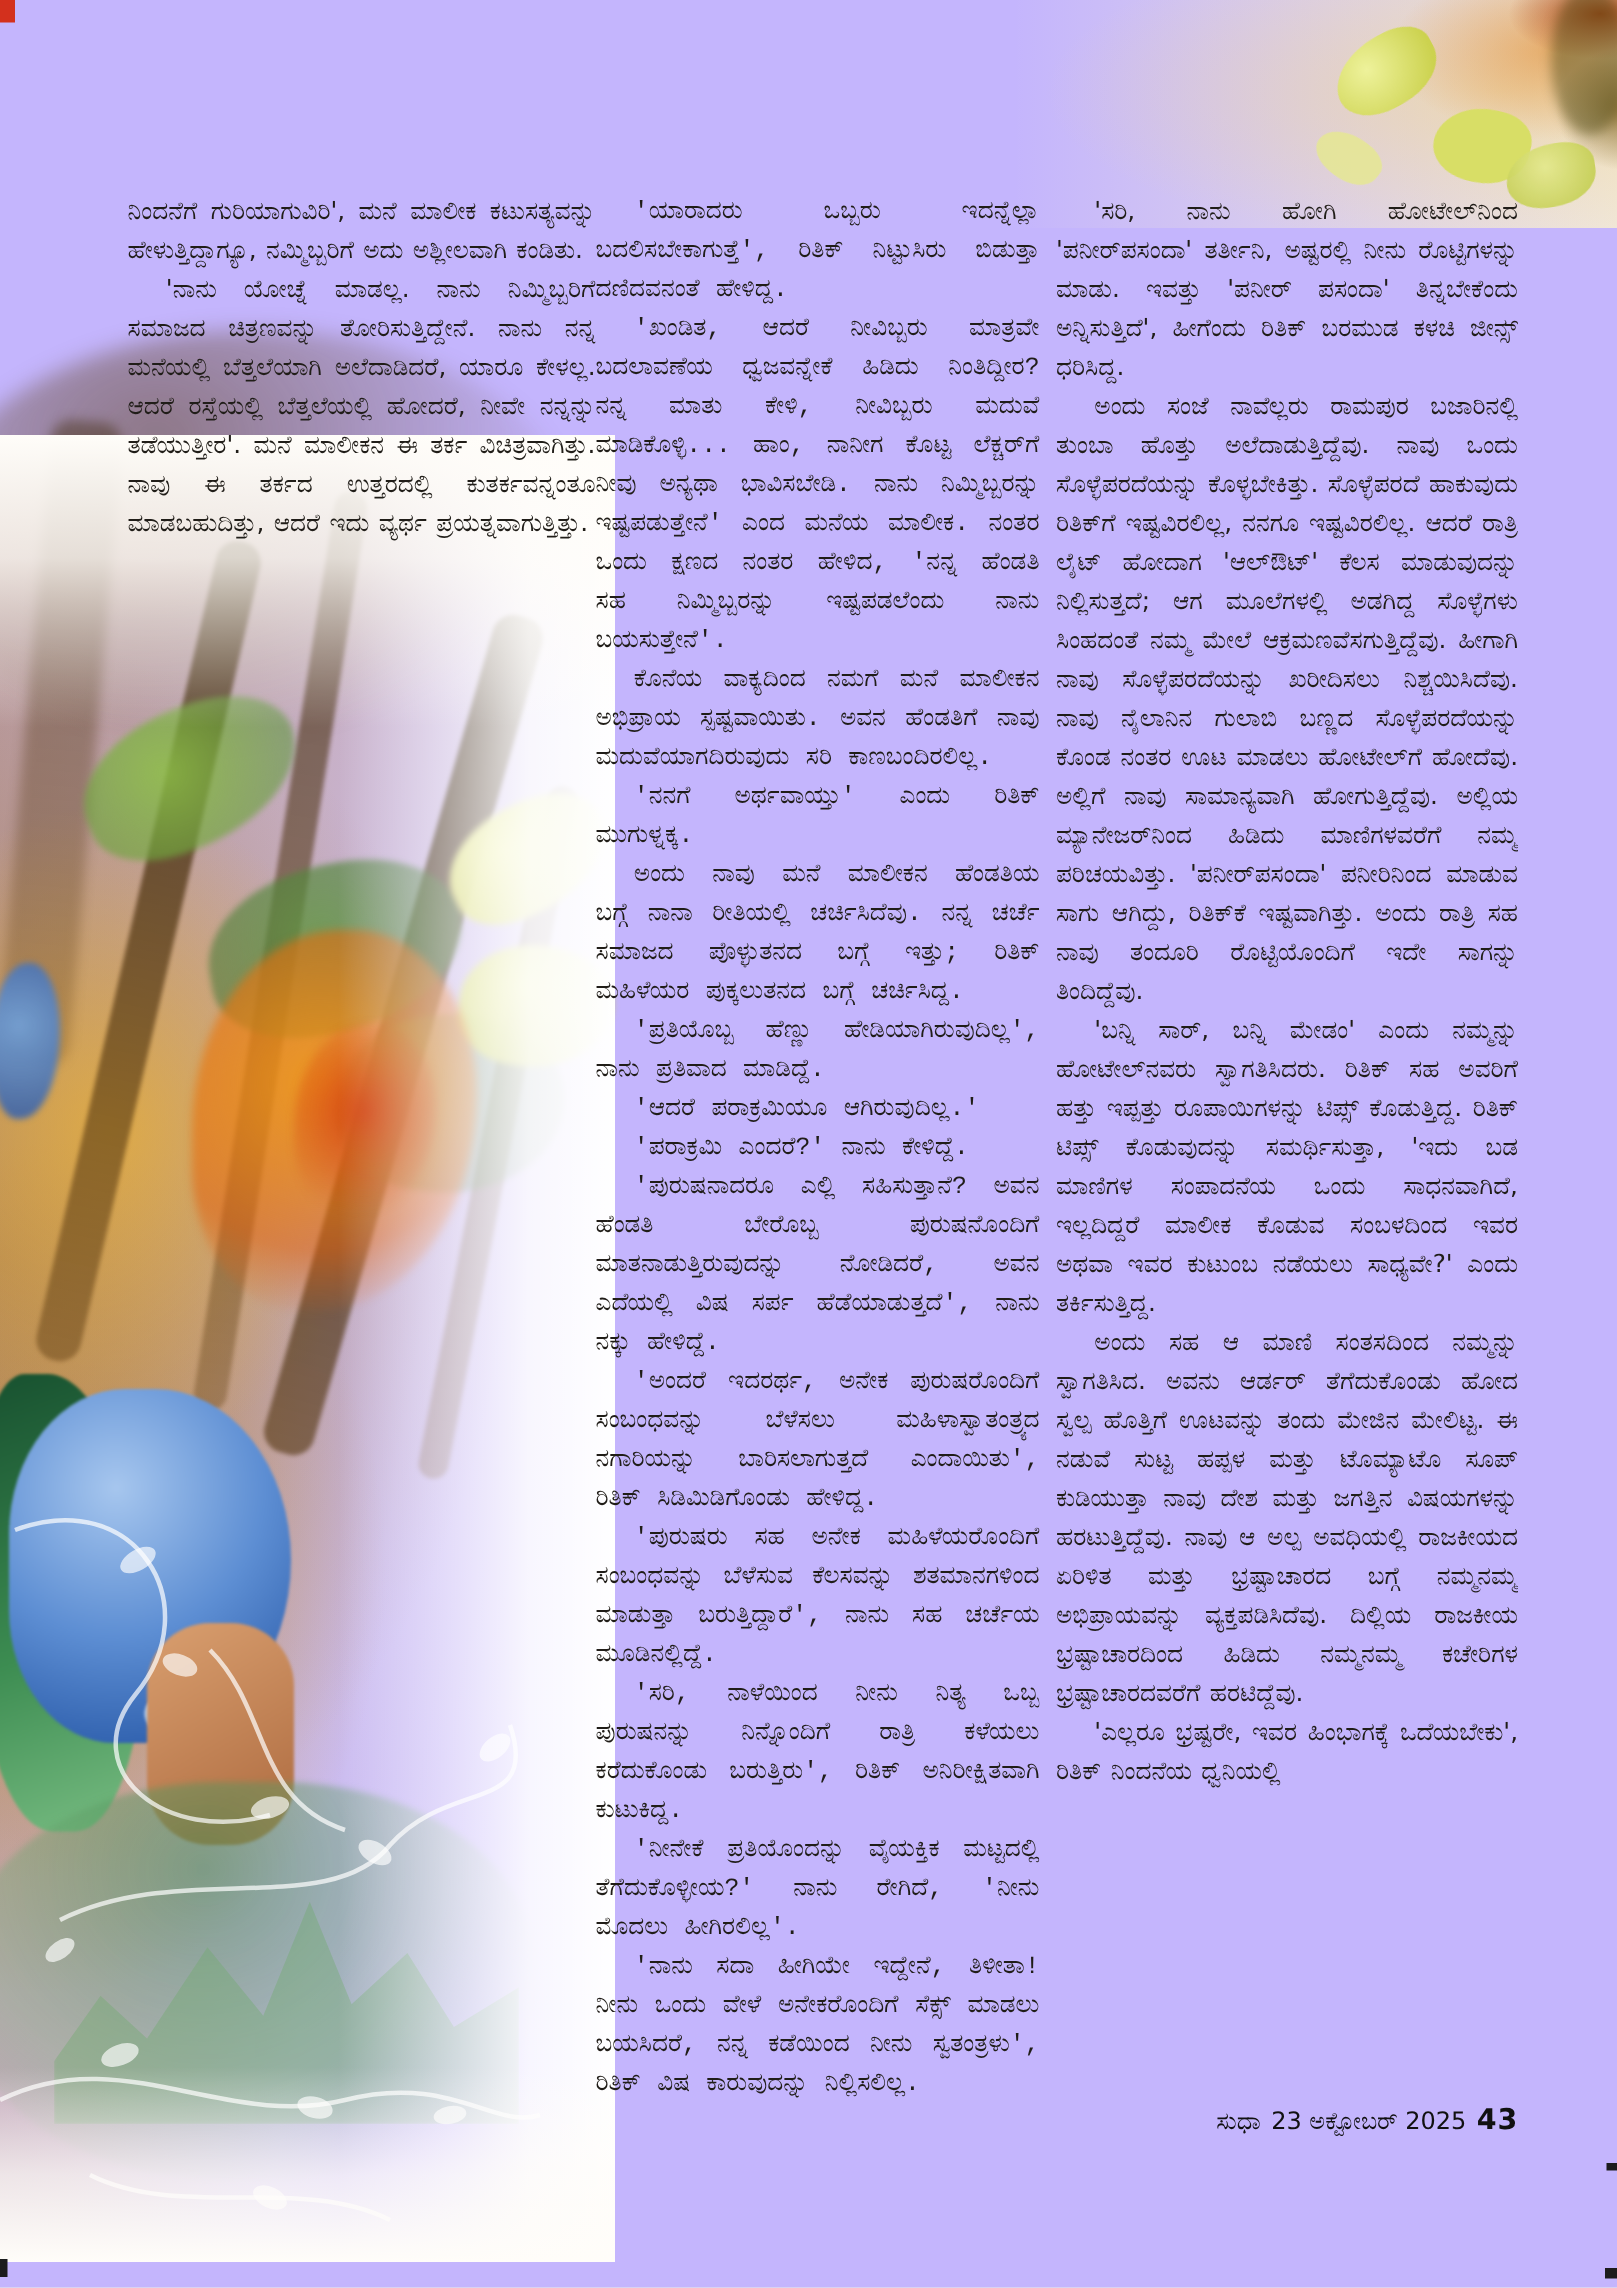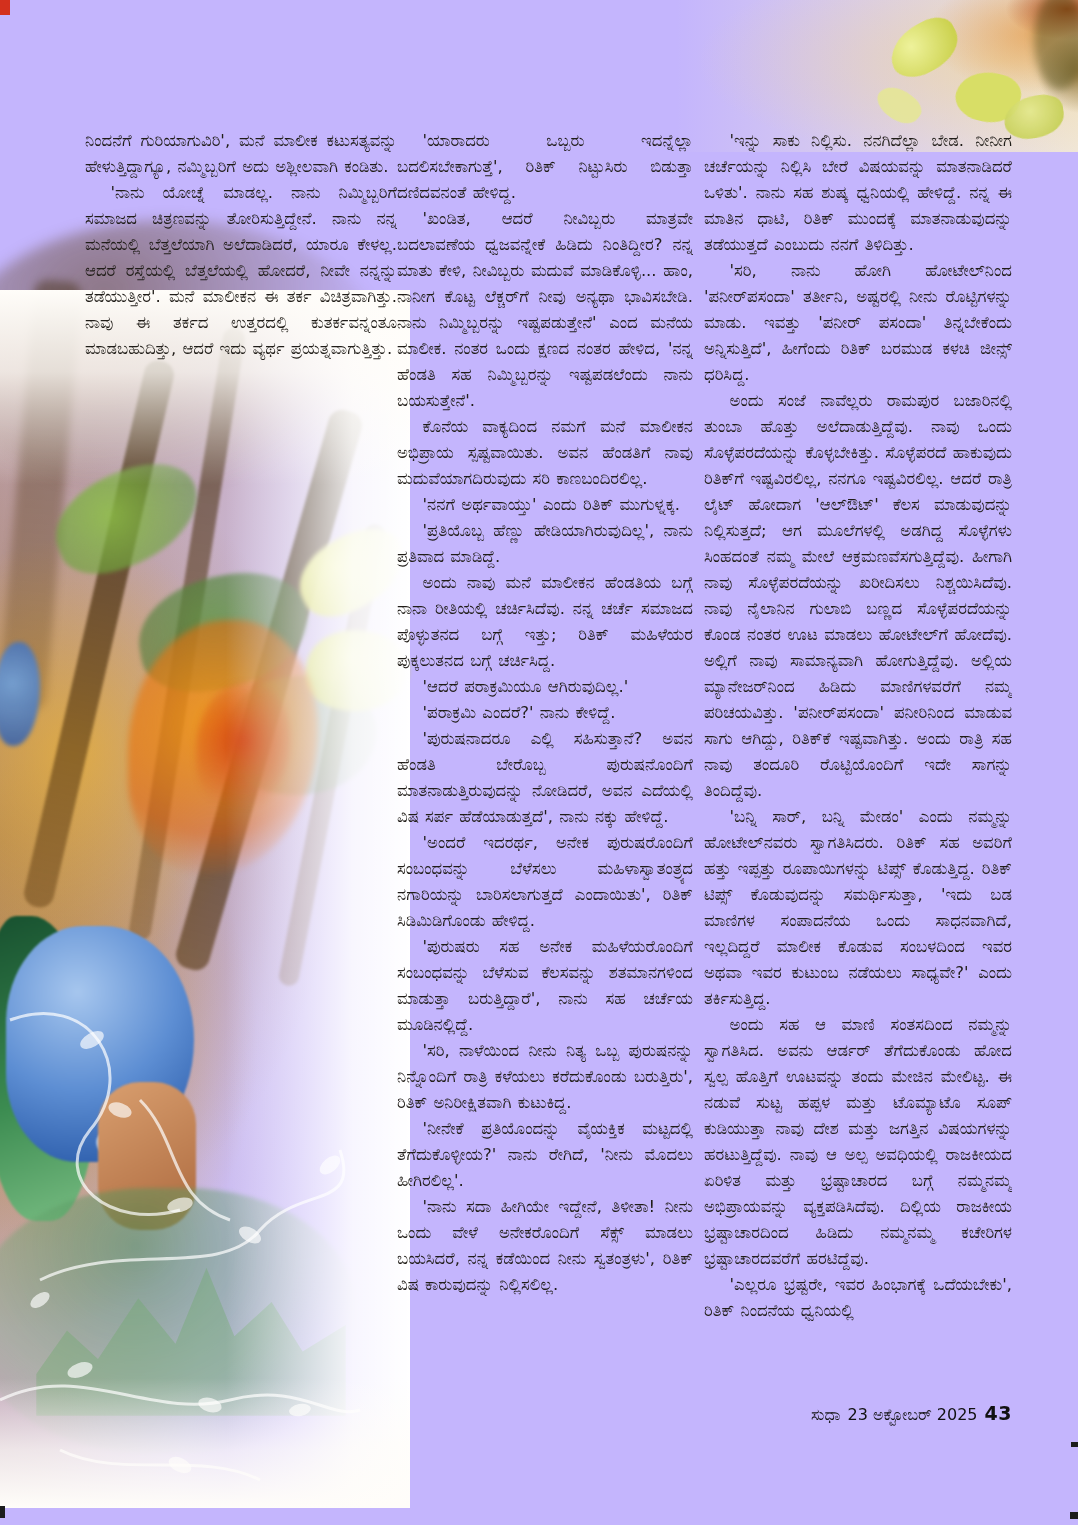--- a/index.html
+++ b/index.html
@@ -5,21 +5,21 @@
   html,body{margin:0;padding:0;background:#e9e9e9;}
   .page{position:relative;width:1078px;height:1525px;background:#c4b5fd;overflow:hidden;
         font-family:"DejaVu Sans","Liberation Sans",sans-serif;}
 
   
   .col{position:absolute;top:128px;font-size:16.5px;line-height:26px;color:#201d18;
        text-align:justify;z-index:5;overflow:hidden;}
   .col p{margin:0;text-indent:1.55em;word-spacing:1px;}
   .col p.noindent{text-indent:0;}
   .col1{left:85px;width:312px;height:350px;}
-  .col2{left:397px;width:296px;height:1274px;}
+  .col2{left:397px;width:296px;height:1274px;font-family:Liberation Mono, monospace;}
   .col3{left:704px;width:308px;height:1274px;}
 
   
   .footer{position:absolute;top:1402px;right:66px;z-index:6;color:#111;font-size:16px;
           display:flex;align-items:baseline;gap:7px;margin-left:22px;}
   .footer .pagenum{font-size:19px;font-weight:bold;letter-spacing:.5px;}
 
   
   .art-top{position:absolute;top:0;right:0;width:560px;height:152px;z-index:1;pointer-events:none;
     background:
@@ -169,33 +169,32 @@
 
   <div class="col col1">
       <p class="para noindent">ನಿಂದನೆಗೆ ಗುರಿಯಾಗುವಿರಿ', ಮನೆ ಮಾಲೀಕ ಕಟುಸತ್ಯವನ್ನು ಹೇಳುತ್ತಿದ್ದಾಗ್ಯೂ, ನಮ್ಮಿಬ್ಬರಿಗೆ ಅದು ಅಶ್ಲೀಲವಾಗಿ ಕಂಡಿತು.</p>
       <p class="para">'ನಾನು ಯೋಚ್ನೆ ಮಾಡಲ್ಲ. ನಾನು ನಿಮ್ಮಿಬ್ಬರಿಗೆ ಸಮಾಜದ ಚಿತ್ರಣವನ್ನು ತೋರಿಸುತ್ತಿದ್ದೇನೆ. ನಾನು ನನ್ನ ಮನೆಯಲ್ಲಿ ಬೆತ್ತಲೆಯಾಗಿ ಅಲೆದಾಡಿದರೆ, ಯಾರೂ ಕೇಳಲ್ಲ. ಆದರೆ ರಸ್ತೆಯಲ್ಲಿ ಬೆತ್ತಲೆಯಲ್ಲಿ ಹೋದರೆ, ನೀವೇ ನನ್ನನ್ನು ತಡೆಯುತ್ತೀರ'. ಮನೆ ಮಾಲೀಕನ ಈ ತರ್ಕ ವಿಚಿತ್ರವಾಗಿತ್ತು. ನಾವು ಈ ತರ್ಕದ ಉತ್ತರದಲ್ಲಿ ಕುತರ್ಕವನ್ನಂತೂ ಮಾಡಬಹುದಿತ್ತು, ಆದರೆ ಇದು ವ್ಯರ್ಥ ಪ್ರಯತ್ನವಾಗುತ್ತಿತ್ತು.</p>
     </div>
   <div class="col col2">
       <p class="para">'ಯಾರಾದರು ಒಬ್ಬರು ಇದನ್ನೆಲ್ಲಾ ಬದಲಿಸಬೇಕಾಗುತ್ತೆ', ರಿತಿಕ್ ನಿಟ್ಟುಸಿರು ಬಿಡುತ್ತಾ ದಣಿದವನಂತೆ ಹೇಳಿದ್ದ.</p>
       <p class="para">'ಖಂಡಿತ, ಆದರೆ ನೀವಿಬ್ಬರು ಮಾತ್ರವೇ ಬದಲಾವಣೆಯ ಧ್ವಜವನ್ನೇಕೆ ಹಿಡಿದು ನಿಂತಿದ್ದೀರ? ನನ್ನ ಮಾತು ಕೇಳಿ, ನೀವಿಬ್ಬರು ಮದುವೆ ಮಾಡಿಕೊಳ್ಳಿ... ಹಾಂ, ನಾನೀಗ ಕೊಟ್ಟ ಲೆಕ್ಚರ್‌ಗೆ ನೀವು ಅನ್ಯಥಾ ಭಾವಿಸಬೇಡಿ. ನಾನು ನಿಮ್ಮಿಬ್ಬರನ್ನು ಇಷ್ಟಪಡುತ್ತೇನೆ' ಎಂದ ಮನೆಯ ಮಾಲೀಕ. ನಂತರ ಒಂದು ಕ್ಷಣದ ನಂತರ ಹೇಳಿದ, 'ನನ್ನ ಹೆಂಡತಿ ಸಹ ನಿಮ್ಮಿಬ್ಬರನ್ನು ಇಷ್ಟಪಡಲೆಂದು ನಾನು ಬಯಸುತ್ತೇನೆ'.</p>
       <p class="para">ಕೊನೆಯ ವಾಕ್ಯದಿಂದ ನಮಗೆ ಮನೆ ಮಾಲೀಕನ ಅಭಿಪ್ರಾಯ ಸ್ಪಷ್ಟವಾಯಿತು. ಅವನ ಹೆಂಡತಿಗೆ ನಾವು ಮದುವೆಯಾಗದಿರುವುದು ಸರಿ ಕಾಣಬಂದಿರಲಿಲ್ಲ.</p>
       <p class="para">'ನನಗೆ ಅರ್ಥವಾಯ್ತು' ಎಂದು ರಿತಿಕ್ ಮುಗುಳ್ನಕ್ಕ.</p>
+      <p class="para">ಅಂದು ನಾವು ಮನೆ ಮಾಲೀಕನ ಹೆಂಡತಿಯ ಬಗ್ಗೆ ನಾನಾ ರೀತಿಯಲ್ಲಿ ಚರ್ಚಿಸಿದೆವು. ನನ್ನ ಚರ್ಚೆ ಸಮಾಜದ ಪೊಳ್ಳುತನದ ಬಗ್ಗೆ ಇತ್ತು; ರಿತಿಕ್ ಮಹಿಳೆಯರ ಪುಕ್ಕಲುತನದ ಬಗ್ಗೆ ಚರ್ಚಿಸಿದ್ದ.</p>
       <p class="para">'ಪ್ರತಿಯೊಬ್ಬ ಹೆಣ್ಣು ಹೇಡಿಯಾಗಿರುವುದಿಲ್ಲ', ನಾನು ಪ್ರತಿವಾದ ಮಾಡಿದ್ದೆ.</p>
-      <p class="para">ಅಂದು ನಾವು ಮನೆ ಮಾಲೀಕನ ಹೆಂಡತಿಯ ಬಗ್ಗೆ ನಾನಾ ರೀತಿಯಲ್ಲಿ ಚರ್ಚಿಸಿದೆವು. ನನ್ನ ಚರ್ಚೆ ಸಮಾಜದ ಪೊಳ್ಳುತನದ ಬಗ್ಗೆ ಇತ್ತು; ರಿತಿಕ್ ಮಹಿಳೆಯರ ಪುಕ್ಕಲುತನದ ಬಗ್ಗೆ ಚರ್ಚಿಸಿದ್ದ.</p>
       <p class="para">'ಆದರೆ ಪರಾಕ್ರಮಿಯೂ ಆಗಿರುವುದಿಲ್ಲ.'</p>
       <p class="para">'ಪರಾಕ್ರಮಿ ಎಂದರೆ?' ನಾನು ಕೇಳಿದ್ದೆ.</p>
       <p class="para">'ಪುರುಷನಾದರೂ ಎಲ್ಲಿ ಸಹಿಸುತ್ತಾನೆ? ಅವನ ಹೆಂಡತಿ ಬೇರೊಬ್ಬ ಪುರುಷನೊಂದಿಗೆ ಮಾತನಾಡುತ್ತಿರುವುದನ್ನು ನೋಡಿದರೆ, ಅವನ ಎದೆಯಲ್ಲಿ ವಿಷ ಸರ್ಪ ಹೆಡೆಯಾಡುತ್ತದೆ', ನಾನು ನಕ್ಕು ಹೇಳಿದ್ದೆ.</p>
       <p class="para">'ಅಂದರೆ ಇದರರ್ಥ, ಅನೇಕ ಪುರುಷರೊಂದಿಗೆ ಸಂಬಂಧವನ್ನು ಬೆಳೆಸಲು ಮಹಿಳಾಸ್ವಾತಂತ್ರ್ಯದ ನಗಾರಿಯನ್ನು ಬಾರಿಸಲಾಗುತ್ತದೆ ಎಂದಾಯಿತು', ರಿತಿಕ್ ಸಿಡಿಮಿಡಿಗೊಂಡು ಹೇಳಿದ್ದ.</p>
       <p class="para">'ಪುರುಷರು ಸಹ ಅನೇಕ ಮಹಿಳೆಯರೊಂದಿಗೆ ಸಂಬಂಧವನ್ನು ಬೆಳೆಸುವ ಕೆಲಸವನ್ನು ಶತಮಾನಗಳಿಂದ ಮಾಡುತ್ತಾ ಬರುತ್ತಿದ್ದಾರೆ', ನಾನು ಸಹ ಚರ್ಚೆಯ ಮೂಡಿನಲ್ಲಿದ್ದೆ.</p>
       <p class="para">'ಸರಿ, ನಾಳೆಯಿಂದ ನೀನು ನಿತ್ಯ ಒಬ್ಬ ಪುರುಷನನ್ನು ನಿನ್ನೊಂದಿಗೆ ರಾತ್ರಿ ಕಳೆಯಲು ಕರೆದುಕೊಂಡು ಬರುತ್ತಿರು', ರಿತಿಕ್ ಅನಿರೀಕ್ಷಿತವಾಗಿ ಕುಟುಕಿದ್ದ.</p>
       <p class="para">'ನೀನೇಕೆ ಪ್ರತಿಯೊಂದನ್ನು ವೈಯಕ್ತಿಕ ಮಟ್ಟದಲ್ಲಿ ತೆಗೆದುಕೊಳ್ಳೀಯ?' ನಾನು ರೇಗಿದೆ, 'ನೀನು ಮೊದಲು ಹೀಗಿರಲಿಲ್ಲ'.</p>
       <p class="para">'ನಾನು ಸದಾ ಹೀಗಿಯೇ ಇದ್ದೇನೆ, ತಿಳೀತಾ! ನೀನು ಒಂದು ವೇಳೆ ಅನೇಕರೊಂದಿಗೆ ಸೆಕ್ಸ್ ಮಾಡಲು ಬಯಸಿದರೆ, ನನ್ನ ಕಡೆಯಿಂದ ನೀನು ಸ್ವತಂತ್ರಳು', ರಿತಿಕ್ ವಿಷ ಕಾರುವುದನ್ನು ನಿಲ್ಲಿಸಲಿಲ್ಲ.</p>
     </div>
   <div class="col col3">
-      <p class="para">'ಇನ್ನು ಸಾಕು ನಿಲ್ಲಿಸು. ನನಗಿದೆಲ್ಲಾ ಬೇಡ. ನೀನೀಗ ಚರ್ಚೆಯನ್ನು ನಿಲ್ಲಿಸಿ ಬೇರೆ ವಿಷಯವನ್ನು ಮಾತನಾಡಿದರೆ ಒಳಿತು'. ನಾನು ಸಹ ಶುಷ್ಕ ಧ್ವನಿಯಲ್ಲಿ ಹೇಳಿದ್ದೆ. ನನ್ನ ಈ ಮಾತಿನ ಧಾಟಿ, ರಿತಿಕ್ ಮುಂದಕ್ಕೆ ಮಾತನಾಡುವುದನ್ನು ತಡೆಯುತ್ತದೆ ಎಂಬುದು ನನಗೆ ತಿಳಿದಿತ್ತು.</p>
       <p class="para">'ಸರಿ, ನಾನು ಹೋಗಿ ಹೋಟೇಲ್‌ನಿಂದ 'ಪನೀರ್‌ಪಸಂದಾ' ತರ್ತೀನಿ, ಅಷ್ಟರಲ್ಲಿ ನೀನು ರೊಟ್ಟಿಗಳನ್ನು ಮಾಡು. ಇವತ್ತು 'ಪನೀರ್ ಪಸಂದಾ' ತಿನ್ನಬೇಕೆಂದು ಅನ್ನಿಸುತ್ತಿದೆ', ಹೀಗೆಂದು ರಿತಿಕ್ ಬರಮುಡ ಕಳಚಿ ಜೀನ್ಸ್ ಧರಿಸಿದ್ದ.</p>
       <p class="para">ಅಂದು ಸಂಜೆ ನಾವೆಲ್ಲರು ರಾಮಪುರ ಬಜಾರಿನಲ್ಲಿ ತುಂಬಾ ಹೊತ್ತು ಅಲೆದಾಡುತ್ತಿದ್ದೆವು. ನಾವು ಒಂದು ಸೊಳ್ಳೆಪರದೆಯನ್ನು ಕೊಳ್ಳಬೇಕಿತ್ತು. ಸೊಳ್ಳೆಪರದೆ ಹಾಕುವುದು ರಿತಿಕ್‌ಗೆ ಇಷ್ಟವಿರಲಿಲ್ಲ, ನನಗೂ ಇಷ್ಟವಿರಲಿಲ್ಲ. ಆದರೆ ರಾತ್ರಿ ಲೈಟ್ ಹೋದಾಗ 'ಆಲ್‌ಔಟ್' ಕೆಲಸ ಮಾಡುವುದನ್ನು ನಿಲ್ಲಿಸುತ್ತದೆ; ಆಗ ಮೂಲೆಗಳಲ್ಲಿ ಅಡಗಿದ್ದ ಸೊಳ್ಳೆಗಳು ಸಿಂಹದಂತೆ ನಮ್ಮ ಮೇಲೆ ಆಕ್ರಮಣವೆಸಗುತ್ತಿದ್ದೆವು. ಹೀಗಾಗಿ ನಾವು ಸೊಳ್ಳೆಪರದೆಯನ್ನು ಖರೀದಿಸಲು ನಿಶ್ಚಯಿಸಿದೆವು. ನಾವು ನೈಲಾನಿನ ಗುಲಾಬಿ ಬಣ್ಣದ ಸೊಳ್ಳೆಪರದೆಯನ್ನು ಕೊಂಡ ನಂತರ ಊಟ ಮಾಡಲು ಹೋಟೇಲ್‌ಗೆ ಹೋದೆವು. ಅಲ್ಲಿಗೆ ನಾವು ಸಾಮಾನ್ಯವಾಗಿ ಹೋಗುತ್ತಿದ್ದೆವು. ಅಲ್ಲಿಯ ಮ್ಯಾನೇಜರ್‌ನಿಂದ ಹಿಡಿದು ಮಾಣಿಗಳವರೆಗೆ ನಮ್ಮ ಪರಿಚಯವಿತ್ತು. 'ಪನೀರ್‌ಪಸಂದಾ' ಪನೀರಿನಿಂದ ಮಾಡುವ ಸಾಗು ಆಗಿದ್ದು, ರಿತಿಕ್‌ಕೆ ಇಷ್ಟವಾಗಿತ್ತು. ಅಂದು ರಾತ್ರಿ ಸಹ ನಾವು ತಂದೂರಿ ರೊಟ್ಟಿಯೊಂದಿಗೆ ಇದೇ ಸಾಗನ್ನು ತಿಂದಿದ್ದೆವು.</p>
       <p class="para">'ಬನ್ನಿ ಸಾರ್, ಬನ್ನಿ ಮೇಡಂ' ಎಂದು ನಮ್ಮನ್ನು ಹೋಟೇಲ್‌ನವರು ಸ್ವಾಗತಿಸಿದರು. ರಿತಿಕ್ ಸಹ ಅವರಿಗೆ ಹತ್ತು ಇಪ್ಪತ್ತು ರೂಪಾಯಿಗಳನ್ನು ಟಿಪ್ಸ್ ಕೊಡುತ್ತಿದ್ದ. ರಿತಿಕ್ ಟಿಪ್ಸ್ ಕೊಡುವುದನ್ನು ಸಮರ್ಥಿಸುತ್ತಾ, 'ಇದು ಬಡ ಮಾಣಿಗಳ ಸಂಪಾದನೆಯ ಒಂದು ಸಾಧನವಾಗಿದೆ, ಇಲ್ಲದಿದ್ದರೆ ಮಾಲೀಕ ಕೊಡುವ ಸಂಬಳದಿಂದ ಇವರ ಅಥವಾ ಇವರ ಕುಟುಂಬ ನಡೆಯಲು ಸಾಧ್ಯವೇ?' ಎಂದು ತರ್ಕಿಸುತ್ತಿದ್ದ.</p>
       <p class="para">ಅಂದು ಸಹ ಆ ಮಾಣಿ ಸಂತಸದಿಂದ ನಮ್ಮನ್ನು ಸ್ವಾಗತಿಸಿದ. ಅವನು ಆರ್ಡರ್ ತೆಗೆದುಕೊಂಡು ಹೋದ ಸ್ವಲ್ಪ ಹೊತ್ತಿಗೆ ಊಟವನ್ನು ತಂದು ಮೇಜಿನ ಮೇಲಿಟ್ಟ. ಈ ನಡುವೆ ಸುಟ್ಟ ಹಪ್ಪಳ ಮತ್ತು ಟೊಮ್ಯಾಟೊ ಸೂಪ್ ಕುಡಿಯುತ್ತಾ ನಾವು ದೇಶ ಮತ್ತು ಜಗತ್ತಿನ ವಿಷಯಗಳನ್ನು ಹರಟುತ್ತಿದ್ದೆವು. ನಾವು ಆ ಅಲ್ಪ ಅವಧಿಯಲ್ಲಿ ರಾಜಕೀಯದ ಏರಿಳಿತ ಮತ್ತು ಭ್ರಷ್ಟಾಚಾರದ ಬಗ್ಗೆ ನಮ್ಮನಮ್ಮ ಅಭಿಪ್ರಾಯವನ್ನು ವ್ಯಕ್ತಪಡಿಸಿದೆವು. ದಿಲ್ಲಿಯ ರಾಜಕೀಯ ಭ್ರಷ್ಟಾಚಾರದಿಂದ ಹಿಡಿದು ನಮ್ಮನಮ್ಮ ಕಚೇರಿಗಳ ಭ್ರಷ್ಟಾಚಾರದವರೆಗೆ ಹರಟಿದ್ದೆವು.</p>
       <p class="para">'ಎಲ್ಲರೂ ಭ್ರಷ್ಟರೇ, ಇವರ ಹಿಂಭಾಗಕ್ಕೆ ಒದೆಯಬೇಕು', ರಿತಿಕ್ ನಿಂದನೆಯ ಧ್ವನಿಯಲ್ಲಿ</p>
     </div>
 
   <div class="footer">
     <span>ಸುಧಾ</span>
     <span>23 ಅಕ್ಟೋಬರ್ 2025</span>

